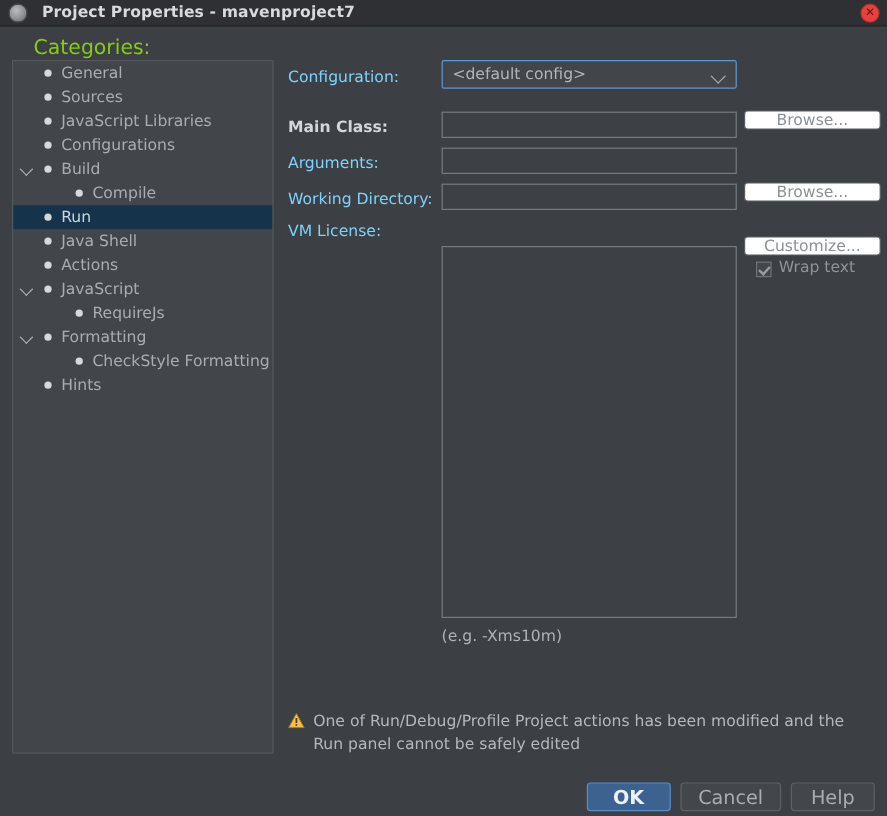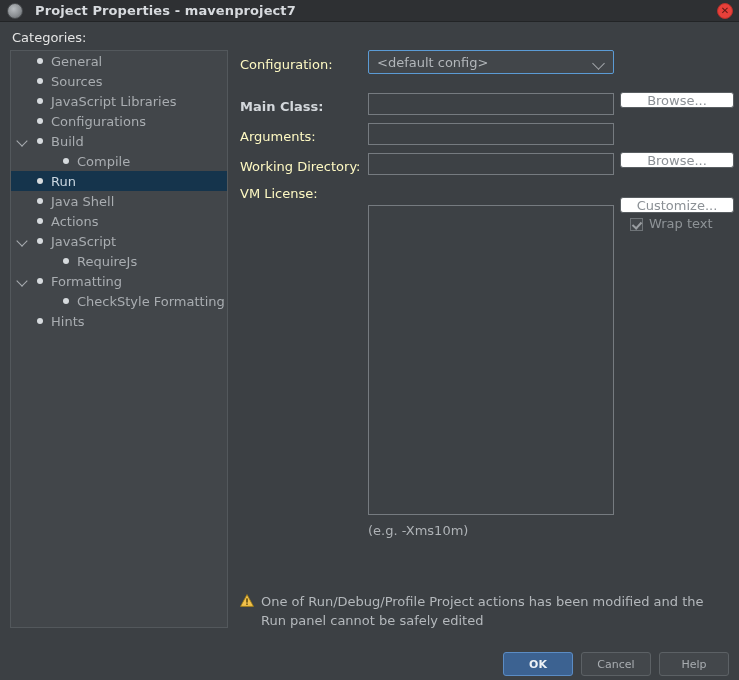--- a/index.html
+++ b/index.html
@@ -59,23 +59,23 @@
     justify-content: center;
     color: #5d1714;
     font-size: 10px;
     line-height: 1;
     font-family: "DejaVu Sans", sans-serif;
   }
 
   
   .cat-label {
     position: absolute;
-    left: 12px; top: 30px;
-    font-size: 13px;
-    color: #e5e5e5;
+    left: 28px; top: 30px;
+    font-size: 17px;
+    color: #84cc16;
   }
   .tree-panel {
     position: absolute;
     left: 10px; top: 50px;
     width: 218px;
     height: 578px;
     background: #42464a;
     border: 1px solid #53585c;
     box-sizing: border-box;
     overflow: hidden;
@@ -121,21 +121,21 @@
   }
   .indent-1 .bullet { margin-left: 34px; }
   .frow {
     position: absolute;
     display: flex;
     align-items: flex-start;
   }
   .flabel {
     width: 128px;
     font-size: 13px;
-    color: #fef9c3;
+    color: #7dd3fc;
     line-height: 16px;
     padding-top: 3px;
     box-sizing: border-box;
   }
   .flabel.bold { font-weight: bold; color: #d3d7db; }
 
   .combo {
     position: absolute;
     left: 368px; top: 50px;
     width: 246px; height: 24px;
@@ -252,21 +252,21 @@
   }
   .dbtn {
     height: 24px;
     min-width: 70px;
     padding: 0 14px;
     border-radius: 3px;
     box-sizing: border-box;
     display: flex;
     align-items: center;
     justify-content: center;
-    font-size: 11px;
+    font-size: 16px;
     background: #43474b;
     border: 1px solid #5c6165;
     color: #a9adb1;
   }
   .dbtn.primary {
     background: #3c6291;
     border: 1px solid #5b8cc4;
     color: #eef2f6;
     font-weight: bold;
   }

